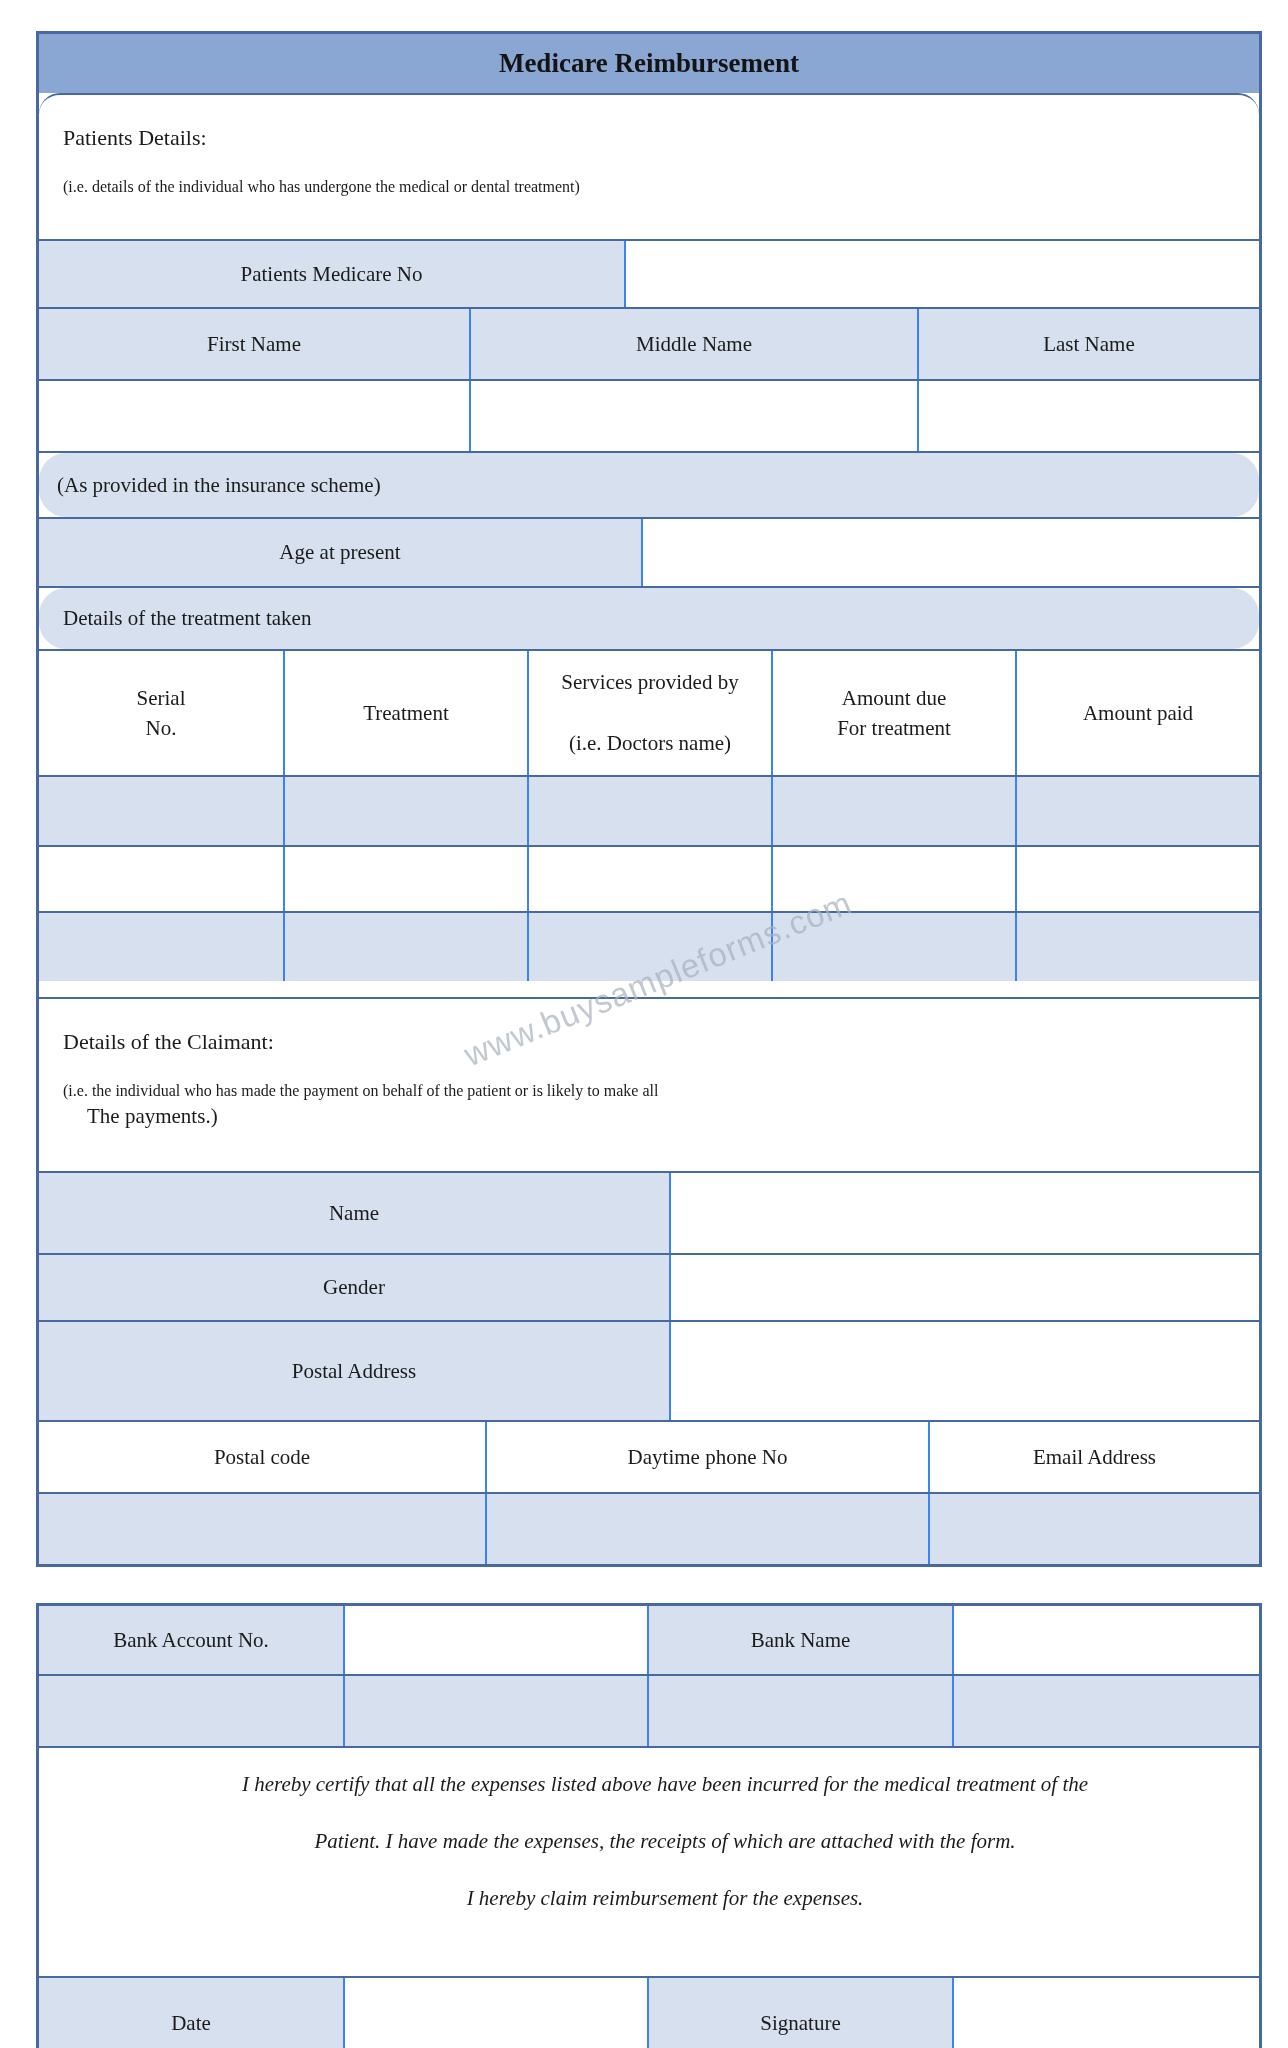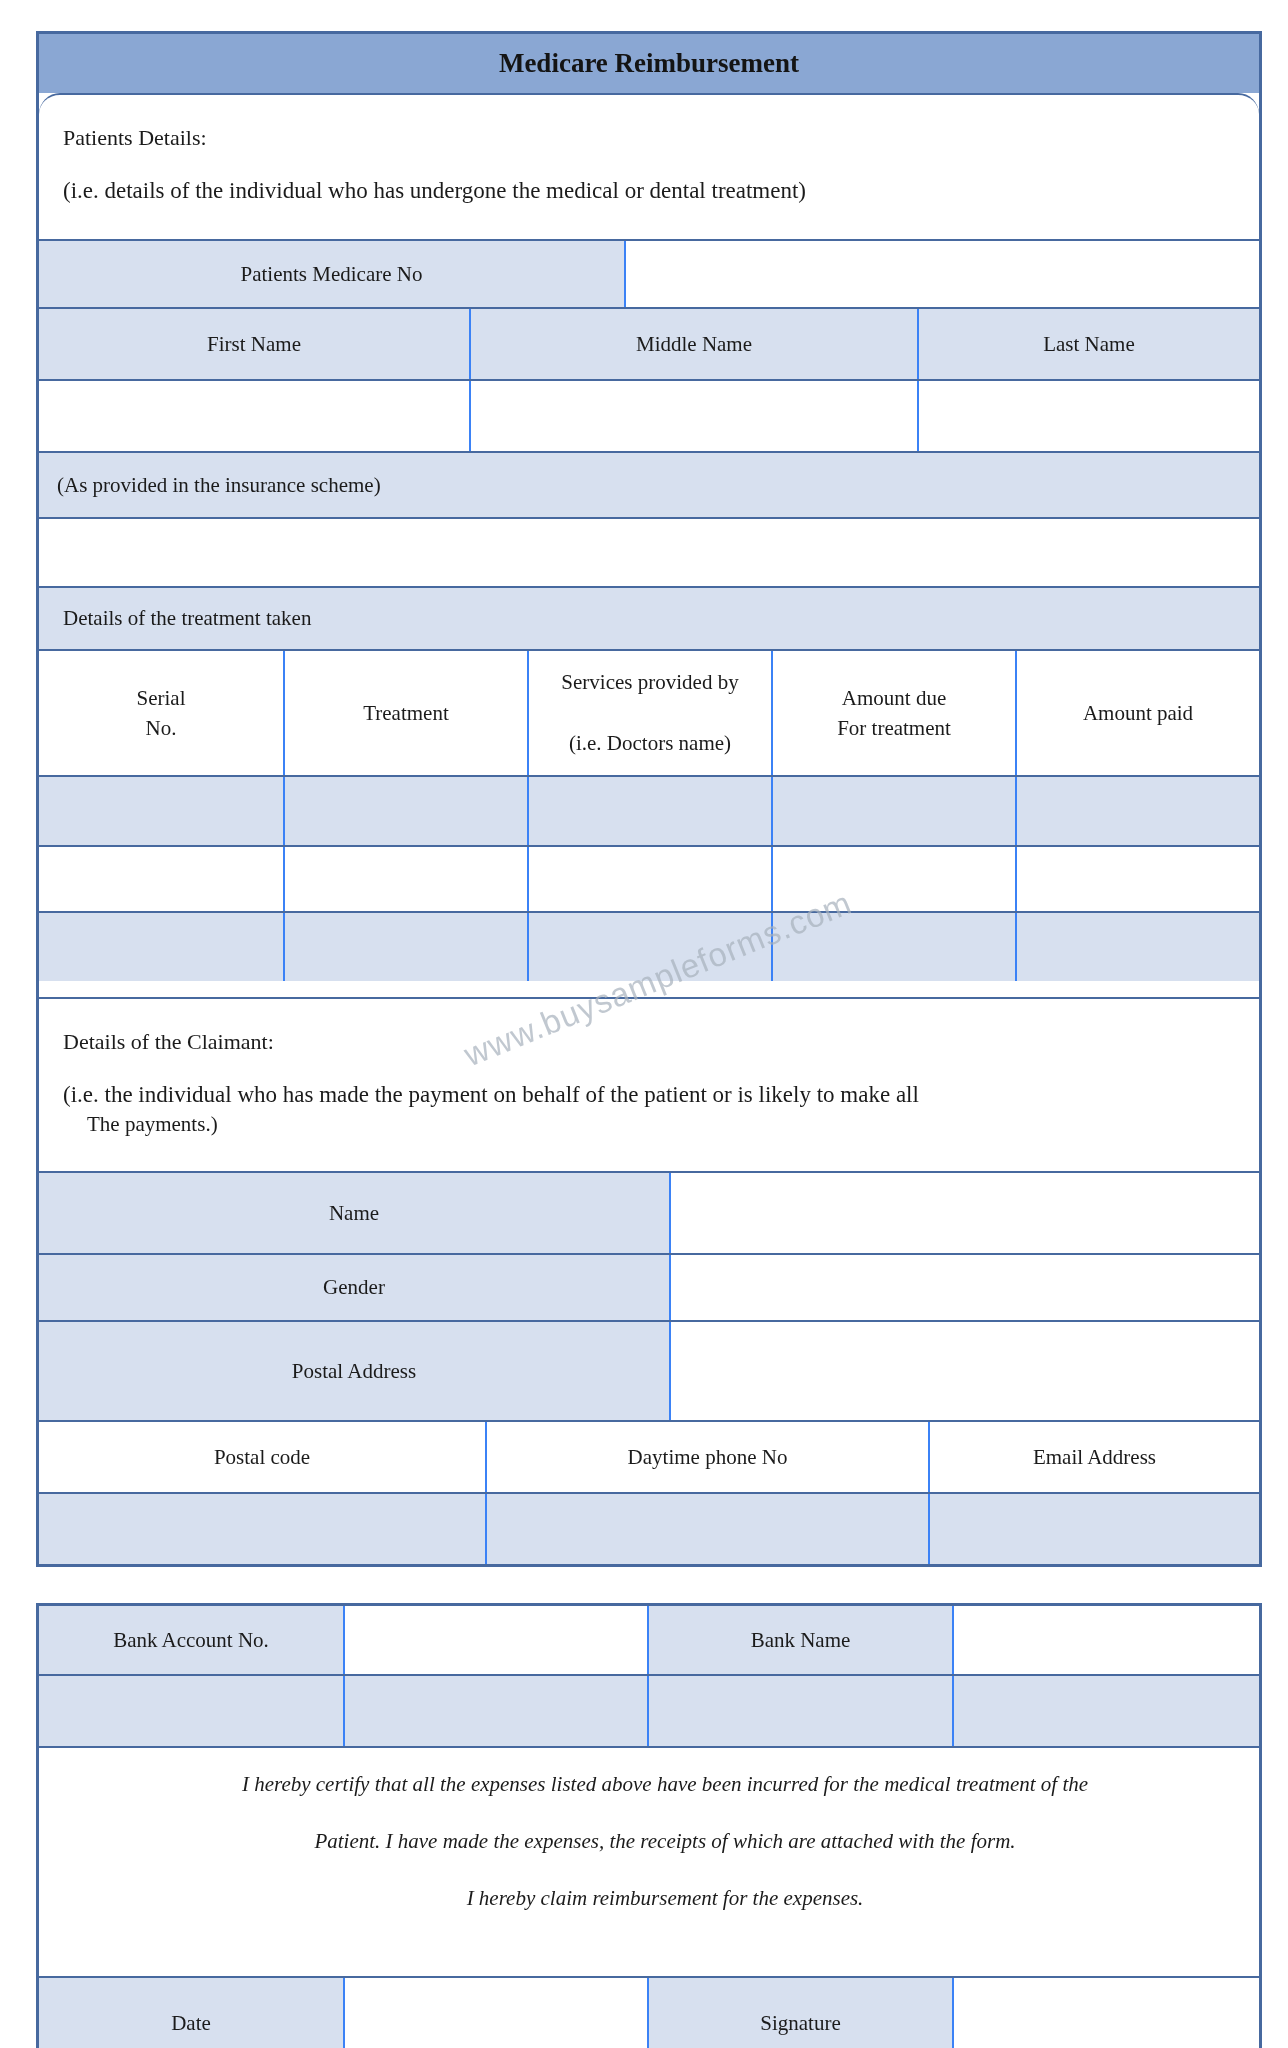--- a/index.html
+++ b/index.html
@@ -13,32 +13,32 @@
   .tbl-bank { margin-top:36px; }
   .row { display:flex; border-top:2px solid #47699f; }
   .row:first-child { border-top:none; }
   .cell {
     border-left:2px solid #3b82f6; display:flex; align-items:center;
     justify-content:center; text-align:center; font-size:21px; padding:4px 8px;
   }
   .cell:first-child { border-left:none; }
   .lb { background:#d7e0ef; }
   .wh { background:#ffffff; }
-  .left { justify-content:flex-start; text-align:left; padding-left:18px; }
+  .left { justify-content:flex-start; text-align:left; padding-left:18px;border-radius:27px; }
   .pre { white-space:pre-line; line-height:1.45; }
   .grow { flex:1 1 auto; }
 
   .header-bar {
     height:59px; background:#8aa7d3; display:flex; align-items:center;
     justify-content:center; font-size:27px; font-weight:bold; color:#141414;
   }
   .section { background:#ffffff; padding:30px 24px 0 24px; font-size:22px; }
   .sec-patients { height:146px;border-radius:21px; }
   .sec-claimant { height:174px; }
-  .sec-note { margin-top:27px; font-size:23px; }
+  .sec-note { margin-top:27px; font-size:16px; }
   .sec-note-2 { margin-top:4px; padding-left:24px; font-size:21px; }
 
   .h68{height:68px}.h72{height:72px}.h66{height:66px}.h69{height:69px}
   .h63{height:63px}.h126{height:126px}.h70{height:70px}.h82{height:82px}
   .h67{height:67px}.h100{height:100px}.h92{height:92px}
 
   .w585{width:585px}.w430{width:430px}.w448{width:448px}.w602{width:602px}
   .w630{width:630px}.w446{width:446px}.w443{width:443px}
   .w304{width:304px}.w305{width:305px}
   .c5{width:20%}
@@ -86,20 +86,21 @@
       <div class="cell wh w430"></div>
       <div class="cell wh w448"></div>
       <div class="cell wh grow"></div>
     </div>
 
     <div class="row h66">
       <div class="cell lb grow left">(As provided in the insurance scheme)</div>
     </div>
 
     <div class="row h69">
+      <div class="cell lb w602">Age at present</div>
       <div class="cell wh grow"></div>
     </div>
 
     <div class="row h63">
       <div class="cell lb grow left" style="padding-left:24px;">Details of the treatment taken</div>
     </div>
 
     <div class="row h126">
       <div class="cell wh c5 pre">Serial
 No.</div>

